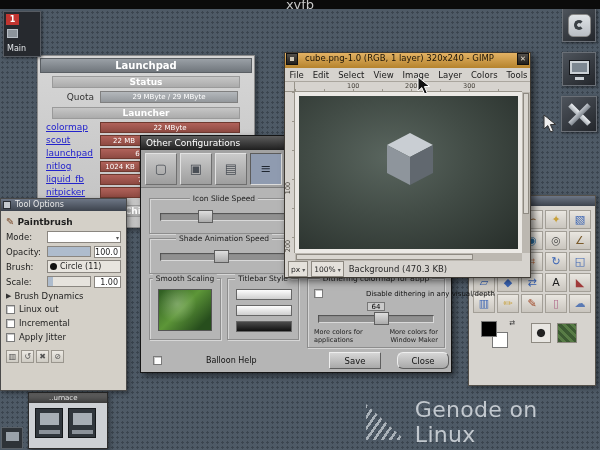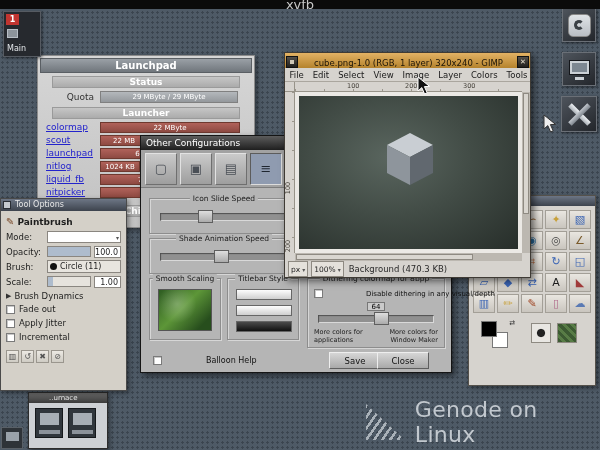--- a/index.html
+++ b/index.html
@@ -117,26 +117,26 @@
   .dither-val{position:absolute;left:50%;top:23px;transform:translateX(-50%);width:18px;height:9px;background:#cacaca;
     border:1px solid #777;font-size:7px;text-align:center;line-height:8px;}
   .dslider{top:36px;}
   .mc-row{position:absolute;left:6px;right:6px;bottom:3px;display:flex;justify-content:space-between;}
   .mc{width:58px;font-size:6.5px;color:#222;line-height:1.15;}
   .mc.right{text-align:right;}
   .wp-balloon{position:absolute;left:12px;top:220px;display:flex;gap:4px;align-items:center;}
   .wp-balloon .cb-label{font-size:8px;}
   .wp-btn{position:absolute;top:216px;width:52px;height:17px;background:linear-gradient(#d6d6d6,#a9a9a9);
     border:1px solid;border-color:#eee #5f5f5f #5f5f5f #eee;font-size:8.5px;font-family:inherit;color:#111;}
-  .wp-btn.save{left:188px;} .wp-btn.closeb{left:236px;}
+  .wp-btn.save{left:188px;} .wp-btn.closeb{left:256px;border-radius:6px;}
 
   
   .gimpimg{left:284px;top:52px;width:247px;height:226px;background:#d6d3ce;border:1px solid #3f3b35;
     box-shadow:3px 3px 7px rgba(0,0,0,.55);z-index:40;}
-  .gi-tb{height:15px;background:linear-gradient(#e3b264,#b5832d);display:flex;align-items:flex-end;gap:14px;padding:0 1px;}
+  .gi-tb{height:15px;background:linear-gradient(#e3b264,#b5832d);display:flex;align-items:flex-start;gap:5px;padding:0 1px;}
   .gi-btn{width:12px;height:12px;background:linear-gradient(#54504a,#211f1c);border:1px solid #111;color:#e8e0d0;
     font-size:7px;line-height:11px;text-align:center;flex:0 0 auto;}
   .gi-btn .inner-sq{display:block;width:4px;height:4px;background:#cfc7b6;margin:3px auto 0;}
   .gi-title{flex:1;font-size:8.5px;color:#1c1407;white-space:nowrap;overflow:hidden;padding-left:2px;}
   .gi-menu{height:14px;border-bottom:1px solid #aaa69e;display:flex;align-items:center;}
   .gi-menu span{font-size:8.5px;color:#1a1a1a;padding:0 4.5px;}
   .gi-rcorner{position:absolute;left:0;top:29px;width:10px;height:10px;border-right:1px solid #979389;border-bottom:1px solid #979389;}
   .gi-hruler{position:absolute;left:10px;top:29px;width:227px;height:10px;border-bottom:1px solid #979389;
     background-image:repeating-linear-gradient(90deg,#9a968c 0 1px,rgba(0,0,0,0) 1px 29px);
     background-size:100% 3px;background-position:0 7px;background-repeat:no-repeat;}
@@ -293,29 +293,29 @@
           <span class="fill fill12"></span>
         </span>
       <span class="to-val">1.00</span>
     </div>
     <div class="to-exp">
       <span class="exp-tri">▶</span>
       <span>Brush Dynamics</span>
     </div>
     <div class="to-check">
       <span class="cb"></span>
-      <span>Fade out</span>
+      <span>Linux out</span>
+    </div>
+    <div class="to-check">
+      <span class="cb"></span>
+      <span>Incremental</span>
     </div>
     <div class="to-check">
       <span class="cb"></span>
       <span>Apply Jitter</span>
-    </div>
-    <div class="to-check">
-      <span class="cb"></span>
-      <span>Incremental</span>
     </div>
     <div class="to-foot">
       <span class="to-mini">▥</span>
       <span class="to-mini">↺</span>
       <span class="to-mini">✖</span>
       <span class="to-mini">⊘</span>
     </div>
   </div>
 </div>
 

